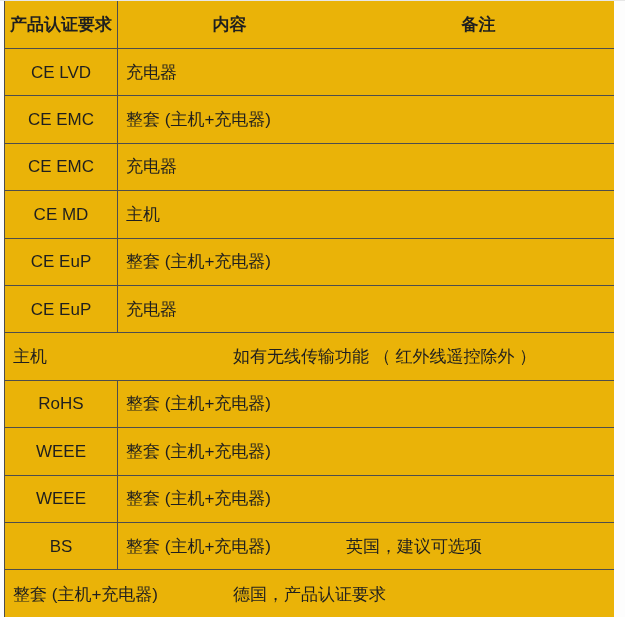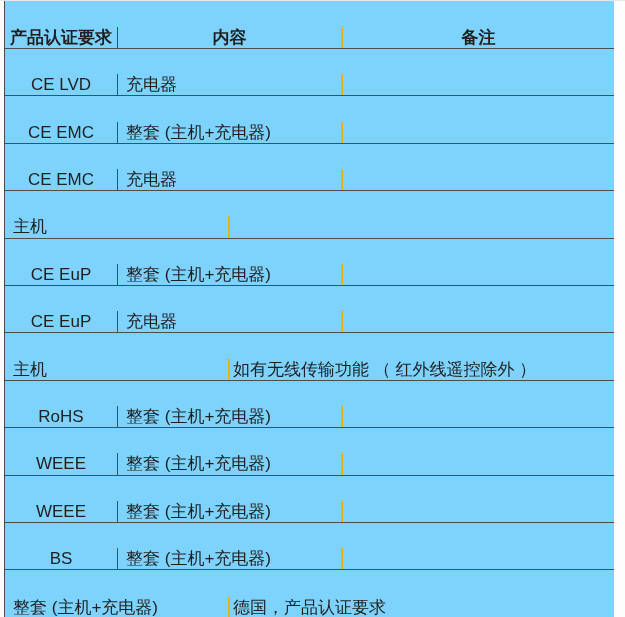--- a/index.html
+++ b/index.html
@@ -19,22 +19,21 @@
   .cert-table {
     position: absolute;
     left: 4px; top: 0;
     width: 610px;
     border-left: 1px solid #4d4d4d;
   }
   .row {
     display: flex;
     height: 47.42px;
     border-bottom: 1.5px solid #4d4d4d;
-    background: #7dd3fc;
-    align-items: flex-end;
+    background: #eab308;
   }
   .row:last-child { border-bottom: none; }
   .row.header { height: 48px; }
   .cell {
     display: flex;
     align-items: center;
     font-size: 17px;
     line-height: 1.25;
     overflow: hidden;
     white-space: nowrap;
@@ -87,20 +86,21 @@
       <div class="cell c3"></div>
     </div>
 
     <div class="row">
       <div class="cell c1">CE EMC</div>
       <div class="cell c2">充电器</div>
       <div class="cell c3"></div>
     </div>
 
     <div class="row">
+      <div class="cell c1">CE MD</div>
       <div class="cell c2">主机</div>
       <div class="cell c3"></div>
     </div>
 
     <div class="row">
       <div class="cell c1">CE EuP</div>
       <div class="cell c2">整套 (主机+充电器)</div>
       <div class="cell c3"></div>
     </div>
 
@@ -129,20 +129,21 @@
 
     <div class="row">
       <div class="cell c1">WEEE</div>
       <div class="cell c2">整套 (主机+充电器)</div>
       <div class="cell c3"></div>
     </div>
 
     <div class="row">
       <div class="cell c1">BS</div>
       <div class="cell c2">整套 (主机+充电器)</div>
+      <div class="cell c3">英国，建议可选项</div>
     </div>
 
     <div class="row">
       <div class="cell c2">整套 (主机+充电器)</div>
       <div class="cell c3">德国，产品认证要求</div>
     </div>
 
   </div>
 </div>
 

